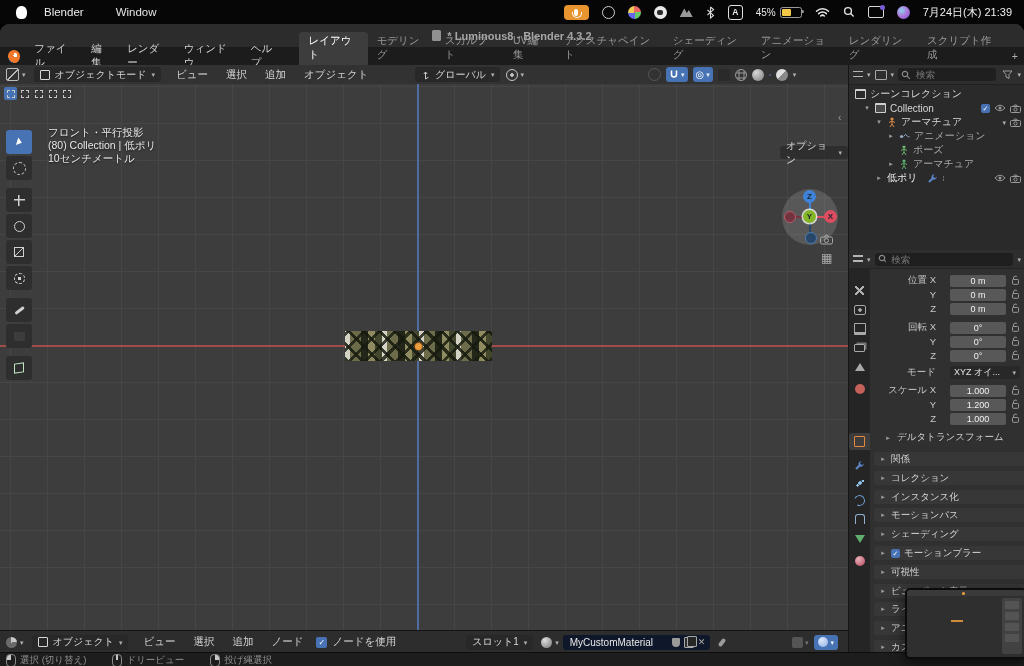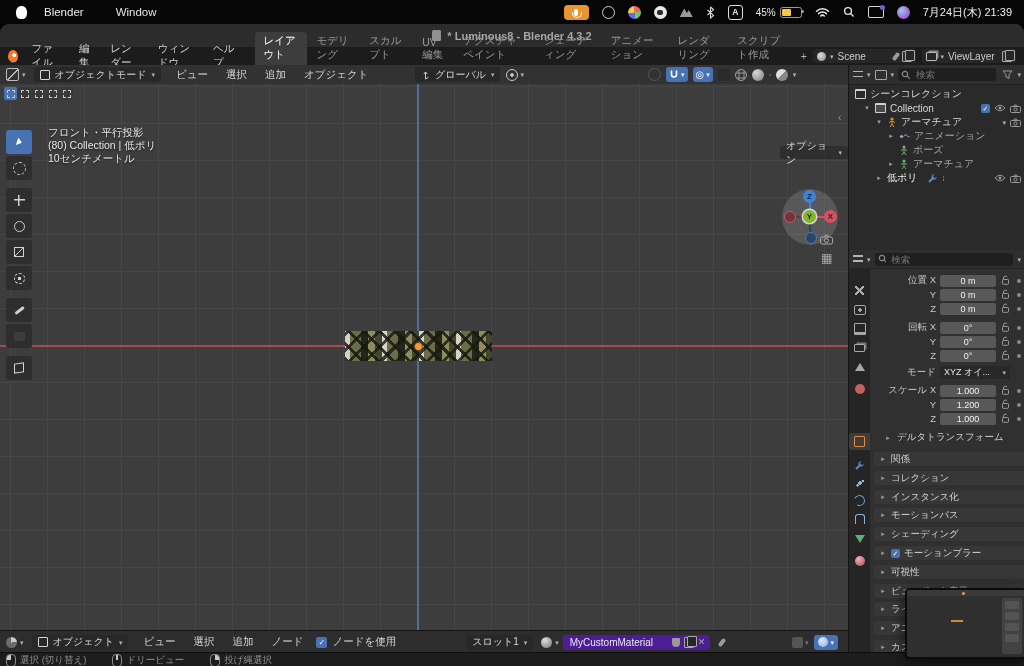--- a/index.html
+++ b/index.html
@@ -84,27 +84,27 @@
 .orow{height:14px;display:flex;align-items:center;gap:4px;font-size:10px;color:#c4c4c4;padding-right:4px}
 .orow .sp{margin-left:auto;display:flex;align-items:center;gap:4px}
 .exp{font-size:7px;color:#9a9a9a;width:8px;text-align:center}
 .cbx{width:9px;height:9px;background:#4772b3;border-radius:2px;color:#fff;font-size:7px;line-height:9px;text-align:center}
 #props{left:848px;top:226px;width:176px;height:402px;background:#303030;border-left:1px solid #161616}
 #propsh{height:18px;background:#2e2e2e;border-bottom:1px solid #242424;display:flex;align-items:center;gap:4px;padding:0 4px}
 #ptabs{position:absolute;left:0;top:18px;width:21px;height:384px;background:#252525}
 .ptab{position:absolute;left:0;width:21px;height:17px;display:flex;align-items:center;justify-content:center}
 .ptab.on{background:#3d3d3d;border-radius:3px 0 0 3px}
 .prow{position:absolute;display:flex;align-items:center;height:13px}
-.plab{width:70px;text-align:right;color:#c8c8c8;font-size:9.5px;padding-right:4px}
+.plab{width:70px;text-align:right;color:#c8c8c8;font-size:9.5px;padding-right:14px}
 .pfield{width:56px;height:12px;background:#585858;border-radius:2px;color:#f2f2f2;font-size:9px;text-align:center;line-height:12px}
 .pdrop{width:62px;height:13px;background:#282828;border-radius:2px;color:#e5e5e5;font-size:9px;display:flex;align-items:center;justify-content:space-between;padding:0 4px}
 .pill2{position:absolute;left:874px;width:144px;height:14px;background:#373737;border-radius:3px;display:flex;align-items:center;gap:4px;padding:0 5px;color:#d5d5d5;font-size:9.5px}
 
 #shed{left:0;top:606px;width:848px;height:22px;background:#2d2d2d;border-top:1px solid #151515;display:flex;align-items:center;font-size:10.5px;color:#d6d6d6}
-.nfield{display:flex;align-items:center;gap:4px;background:#4c1d95;border-radius:3px;height:15px;padding:0 5px;color:#e8e8e8;font-size:10px}
+.nfield{display:flex;align-items:center;gap:4px;background:#0f172a;border-radius:3px;height:15px;padding:0 5px;color:#e8e8e8;font-size:10px}
 .shield{width:8px;height:9px;background:#9a9a9a;border-radius:1px 1px 4px 4px}
 
 #status{left:0;top:628px;width:1024px;height:14px;background:#1d1d1d;border-top:1px solid #0e0e0e;display:flex;align-items:center;gap:26px;padding-left:6px;color:#8f8f8f;font-size:9.5px}
 .mouse{width:8px;height:11px;border:1px solid #8a8a8a;border-radius:4px;position:relative;margin-right:4px}
 .mouse i{position:absolute;background:#c8c8c8}
 .mL i{left:0;top:0;width:4px;height:5px;border-radius:3px 0 0 0}
 .mM i{left:3px;top:0;width:2px;height:5px}
 .mR i{right:0;top:0;width:4px;height:5px;border-radius:0 3px 0 0}
 .sitem{display:flex;align-items:center}
 
@@ -177,35 +177,20 @@
       <span class="tab">モデリング</span>
       <span class="tab">スカルプト</span>
       <span class="tab">UV編集</span>
       <span class="tab">テクスチャペイント</span>
       <span class="tab">シェーディング</span>
       <span class="tab">アニメーション</span>
       <span class="tab">レンダリング</span>
       <span class="tab">スクリプト作成</span>
       <span class="tab add">+</span>
     </div>
-    <div style="margin-left:auto;display:flex;align-items:center;gap:6px;padding-right:8px">
-      <div class="idpill">
-        <span class="gsph" style="width:9px;height:9px;background:radial-gradient(circle at 35% 35%,#ddd,#888)"></span>
-        <span class="chev">▾</span>
-        <span style="min-width:52px">Scene</span>
-        <span class="pinico"></span>
-        <span class="pgico"></span>
-      </div>
-      <div class="idpill">
-        <span style="width:9px;height:7px;border:1px solid #bbb;border-radius:1px;box-shadow:2px -2px 0 -0.5px #8a8a8a"></span>
-        <span class="chev">▾</span>
-        <span style="min-width:50px">ViewLayer</span>
-        <span class="pgico"></span>
-      </div>
-    </div>
   </div>
 
   <div class="r" id="vph">
     <span style="margin-left:6px;display:flex;align-items:center;gap:3px">
       <span style="width:11px;height:11px;border:1px solid #bbb;border-radius:2px;background:linear-gradient(135deg,transparent 48%,#bbb 48% 55%,transparent 55%)"></span>
       <span class="chev">▾</span>
     </span>
     <div class="modepill">
       <span class="sqico"></span>
       <span>オブジェクトモード</span>

